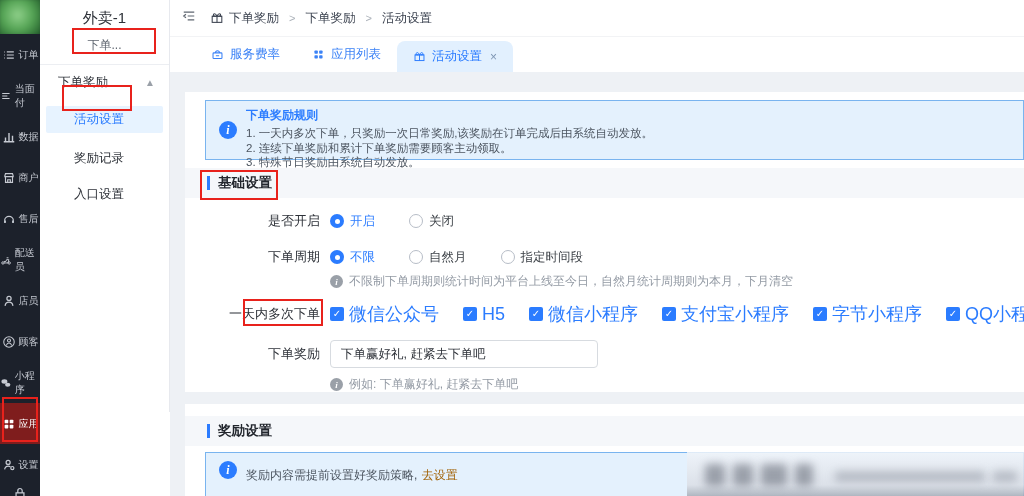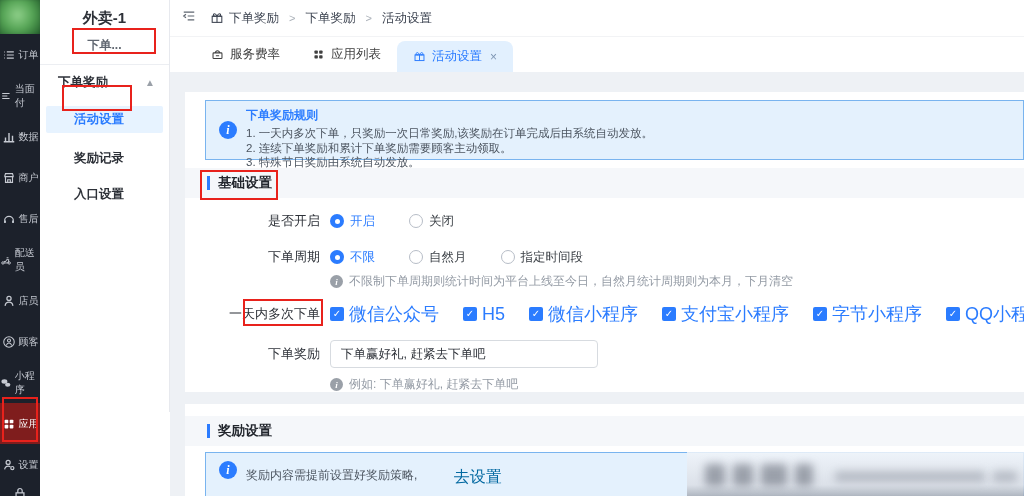--- a/index.html
+++ b/index.html
@@ -14,21 +14,21 @@
     filter:blur(2px); }
   .dnav { height:41px; display:flex; flex-direction:row; align-items:center; justify-content:center;
     gap:3px; color:#c6cad2; font-size:10px; cursor:pointer; }
   .dnav svg { width:14px; height:14px; display:block; }
   .dnav.active { background:#7f1d1d; color:#fff; }
   .dnav-partial { height:12px; display:flex; justify-content:center; color:#c6cad2; overflow:hidden; }
   .dnav-partial svg { width:14px; height:14px; }
 
   
   #sub-sidebar { position:absolute; left:40px; top:0; width:130px; height:412px; background:#fff;
-    border-right:1px solid #e7e9ee; z-index:2;font-weight:bold; }
+    border-right:1px solid #e7e9ee; z-index:2; }
   #shop-title { text-align:center; padding-top:9px; font-size:15px; color:#2d3138; }
   #shop-sub { text-align:center; margin-top:9px; font-size:12px; color:#5f6670; }
   .side-divider { height:1px; background:#eceef2; margin-top:10px; }
   #menu-group { display:flex; align-items:center; justify-content:space-between;
     padding:0 14px 0 18px; height:34px; font-size:12.5px; color:#2d3138; cursor:pointer; }
   #menu-group .caret { color:#9aa0a8; font-size:10px; }
   .smenu { height:27px; line-height:27px; padding-left:28px; font-size:12.5px; color:#2d3138;
     margin:7px 6px 0 6px; border-radius:2px; cursor:pointer; }
   .smenu.active { background:#e7f3ff; color:#2b7cff; }
 
@@ -38,21 +38,21 @@
     display:flex; align-items:center; padding-left:12px; gap:8px; border-bottom:1px solid #f2f3f5; }
   #crumb-bar svg { width:14px; height:14px; }
   .crumb-txt { font-size:12.5px; color:#3c4350; cursor:pointer; }
   .crumb-sep { font-size:11px; color:#aab0b8; margin:0 2px; }
   #collapse-icon { color:#5f6670; margin-right:6px; cursor:pointer; }
   .crumb-home { display:flex; align-items:center; gap:5px; color:#3c4350; }
 
   #tab-bar { position:absolute; left:0; top:37px; right:0; height:35px; background:#fff;
     display:flex; align-items:flex-end; padding-left:25px; }
   .tab { display:flex; align-items:center; gap:6px; height:35px; padding:0 16px;
-    font-size:12.5px; color:#404040; cursor:pointer; }
+    font-size:12.5px; color:#3b82f6; cursor:pointer; }
   .tab svg { width:13px; height:13px; }
   .tab.active { background:#e2f0fe; color:#2b7cff; border-radius:8px 8px 0 0; height:31px; }
   .tab .close-x { font-size:12px; color:#7f96b4; margin-left:2px; cursor:pointer; }
 
   #content { position:absolute; left:0; top:72px; right:0; bottom:0; background:#eef1f5; }
   .card { position:absolute; left:15px; right:0; background:#fff; }
   #card1 { top:20px; height:300px; }
   #card2 { top:332px; height:108px; }
 
   .rules-box { position:absolute; left:20px; right:0; background:#e4f1fd; border:1px solid #79b4ef; }
@@ -91,21 +91,21 @@
   .info-sm { width:13px; height:13px; border-radius:50%; background:#9aa0a8; color:#fff; flex:none;
     font-size:9px; font-style:italic; font-weight:bold; display:flex; align-items:center; justify-content:center;
     font-family:"Liberation Serif","DejaVu Serif",serif; }
 
   #tip-input { width:268px; height:28px; border:1px solid #d7dbe0; border-radius:4px;
     padding:0 10px; font-size:12.5px; color:#2d3138; outline:none; background:#fff;
     font-family:"Liberation Sans","DejaVu Sans",sans-serif; }
 
   #rules2 { top:48px; height:58px; padding:12px 10px 6px 40px; display:flex; align-items:flex-start; }
   #rules2 .txtline { font-size:12px; color:#4c5560; padding-top:2px; }
-  #rules2 a { color:#0369a1; text-decoration:none; font-size:16px; cursor:pointer;margin-left:32px; }
+  #rules2 a { color:#a16207; text-decoration:none; font-size:12px; cursor:pointer; }
 
   
   .redbox { position:absolute; border:2px solid #e8221c; z-index:8; pointer-events:none; }
 
   
   #watermark { position:absolute; left:687px; top:452px; width:337px; height:44px; z-index:6;
     background:linear-gradient(to bottom, rgba(240,244,249,0.85) 0%, rgba(219,223,230,0.88) 75%, rgba(166,172,182,0.85) 100%);
     overflow:hidden; }
   .wm-blob { position:absolute; background:rgba(96,102,114,0.55); filter:blur(4px); border-radius:3px; }
 

